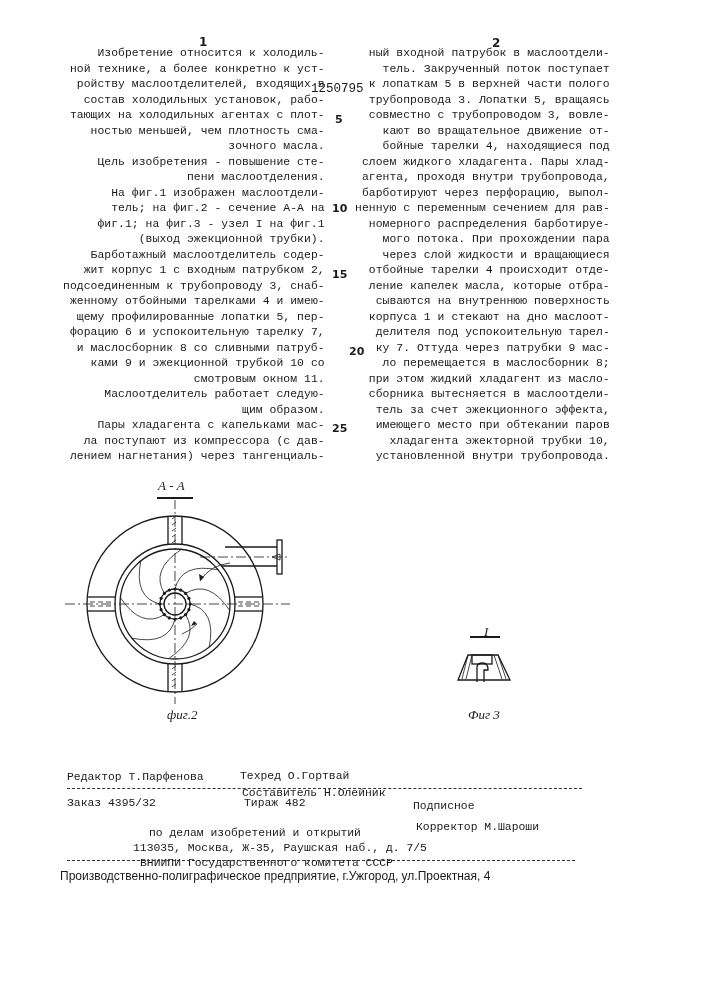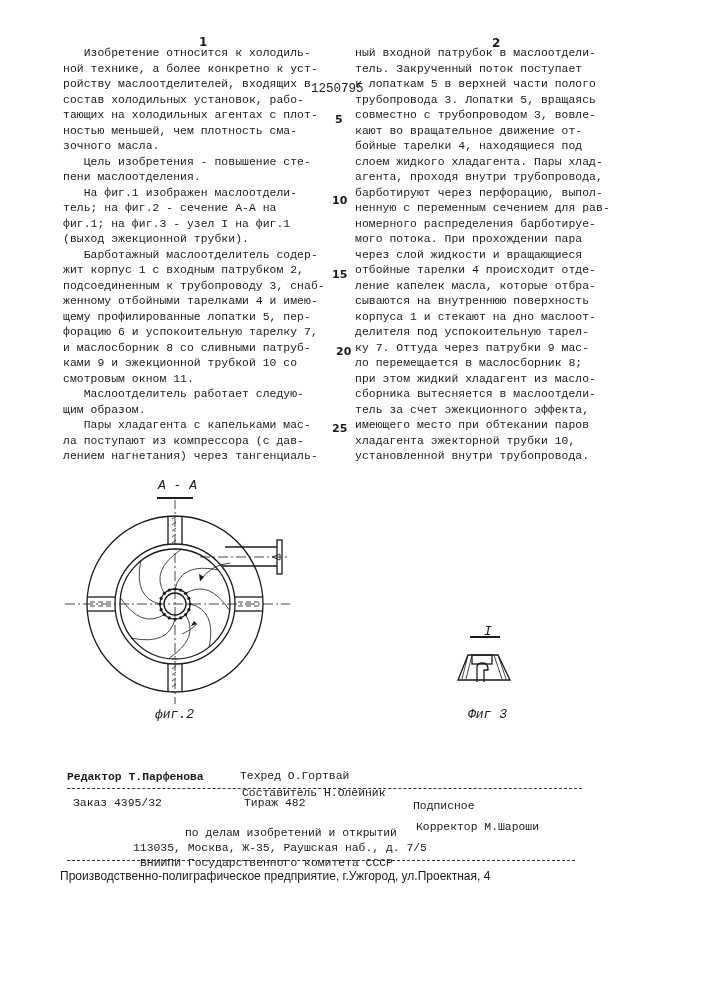--- a/index.html
+++ b/index.html
@@ -2,44 +2,44 @@
 <html><head>
 <meta charset="utf-8">
 <style>
   html, body { margin: 0; padding: 0; background: #ffffff; }
   body { width: 707px; height: 1000px; position: relative; overflow: hidden;
          font-family: "Liberation Mono", "DejaVu Sans Mono", monospace; color: #1a1a1a; }
   .abs { position: absolute; }
   .hdr { font-size: 12.5px; }
   .colnum { font-weight: bold; font-size: 12px; font-family: "DejaVu Sans", sans-serif; }
   .col { position: absolute; font-size: 11.4px; line-height: 15.5px; white-space: pre; letter-spacing: 0.05px; }
-  .col .ln { display: block; }
+  .col .ln { display: block; text-align: right; }
   .lnum { position: absolute; font-size: 11px; font-weight: bold; font-family: "DejaVu Sans", sans-serif; }
-  .figlabel { font-family: Liberation Mono, monospace; font-style: italic; font-size: 13px; }
+  .figlabel { font-family: Liberation Serif, serif; font-style: italic; font-size: 13px; }
   .foot { position: absolute; font-size: 11.4px; white-space: pre; }
   .dash { position: absolute; border-top: 1px dashed #333; height: 0; }
   svg .s { stroke: #1a1a1a; fill: none; stroke-width: 1.3; }
   svg .thin { stroke: #1a1a1a; fill: none; stroke-width: 0.8; }
   svg .dd { stroke: #1a1a1a; fill: none; stroke-width: 0.8; stroke-dasharray: 10 3 2 3; }
 </style>
 </head>
 <body>
 
 <div class="abs colnum" style="left:199px; top:35px;">1</div>
 <div class="abs hdr" style="left:311px; top:34px;margin-top:48px;">1250795</div>
 <div class="abs colnum" style="left:492px; top:36px;">2</div>
 
 <div class="col" style="left:63px; top:46px;" id="leftcol"><span class="ln">   Изобретение относится к холодиль-</span><span class="ln">ной технике, а более конкретно к уст-</span><span class="ln">ройству маслоотделителей, входящих в</span><span class="ln">состав холодильных установок, рабо-</span><span class="ln">тающих на холодильных агентах с плот-</span><span class="ln">ностью меньшей, чем плотность сма-</span><span class="ln">зочного масла.</span><span class="ln">   Цель изобретения - повышение сте-</span><span class="ln">пени маслоотделения.</span><span class="ln">   На фиг.1 изображен маслоотдели-</span><span class="ln">тель; на фиг.2 - сечение А-А на</span><span class="ln">фиг.1; на фиг.3 - узел I на фиг.1</span><span class="ln">(выход эжекционной трубки).</span><span class="ln">   Барботажный маслоотделитель содер-</span><span class="ln">жит корпус 1 с входным патрубком 2,</span><span class="ln">подсоединенным к трубопроводу 3, снаб-</span><span class="ln">женному отбойными тарелками 4 и имею-</span><span class="ln">щему профилированные лопатки 5, пер-</span><span class="ln">форацию 6 и успокоительную тарелку 7,</span><span class="ln">и маслосборник 8 со сливными патруб-</span><span class="ln">ками 9 и эжекционной трубкой 10 со</span><span class="ln">смотровым окном 11.</span><span class="ln">   Маслоотделитель работает следую-</span><span class="ln">щим образом.</span><span class="ln">   Пары хладагента с капельками мас-</span><span class="ln">ла поступают из компрессора (с дав-</span><span class="ln">лением нагнетания) через тангенциаль-</span></div>
 
 <div class="col" style="left:355px; top:46px;" id="rightcol"><span class="ln">ный входной патрубок в маслоотдели-</span><span class="ln">тель. Закрученный поток поступает</span><span class="ln">к лопаткам 5 в верхней части полого</span><span class="ln">трубопровода 3. Лопатки 5, вращаясь</span><span class="ln">совместно с трубопроводом 3, вовле-</span><span class="ln">кают во вращательное движение от-</span><span class="ln">бойные тарелки 4, находящиеся под</span><span class="ln">слоем жидкого хладагента. Пары хлад-</span><span class="ln">агента, проходя внутри трубопровода,</span><span class="ln">барботируют через перфорацию, выпол-</span><span class="ln">ненную с переменным сечением для рав-</span><span class="ln">номерного распределения барботируе-</span><span class="ln">мого потока. При прохождении пара</span><span class="ln">через слой жидкости и вращающиеся</span><span class="ln">отбойные тарелки 4 происходит отде-</span><span class="ln">ление капелек масла, которые отбра-</span><span class="ln">сываются на внутреннюю поверхность</span><span class="ln">корпуса 1 и стекают на дно маслоот-</span><span class="ln">делителя под успокоительную тарел-</span><span class="ln">ку 7. Оттуда через патрубки 9 мас-</span><span class="ln">ло перемещается в маслосборник 8;</span><span class="ln">при этом жидкий хладагент из масло-</span><span class="ln">сборника вытесняется в маслоотдели-</span><span class="ln">тель за счет эжекционного эффекта,</span><span class="ln">имеющего место при обтекании паров</span><span class="ln">хладагента эжекторной трубки 10,</span><span class="ln">установленной внутри трубопровода.</span></div>
 
 <div class="lnum" style="left:335px; top:113px;">5</div>
-<div class="lnum" style="left:332px; top:194px;">10</div>
+<div class="lnum" style="left:332px; top:202px;">10</div>
 <div class="lnum" style="left:332px; top:268px;">15</div>
-<div class="lnum" style="left:336px; top:345px;text-align:center;">20</div>
+<div class="lnum" style="left:349px; top:345px;text-align:center;">20</div>
 <div class="lnum" style="left:332px; top:422px;">25</div>
 
 <div class="abs figlabel" style="left:158px; top:478px;">А - А</div>
 <div class="abs" style="left:157px; top:497px; width:36px; border-top:2px solid #1a1a1a;"></div>
 
 <svg class="abs" style="left:60px; top:500px;" width="240" height="210" viewBox="0 0 240 210">
 
   <circle class="s" cx="115" cy="135" r="88" transform="translate(0,-31)"></circle>
   <g transform="translate(0,-31)">
 
@@ -109,37 +109,37 @@
       <line class="dd" x1="140" y1="88" x2="228" y2="88"></line>
       <path class="thin" d="M212 88 l8 -3 v6 z" fill="#1a1a1a"></path>
     </g>
 
     <path class="thin" d="M170 94 Q150 96 140 112"></path>
     <path d="M140 112 l-1 -7 l5 3 z" fill="#1a1a1a"></path>
     <path class="thin" d="M122 165 Q130 162 137 155"></path>
     <path d="M137 155 l-6 2 l3 -5 z" fill="#1a1a1a"></path>
   </g>
 </svg>
-<div class="abs figlabel" style="left:155px; top:707px;">фиг.2</div>
+<div class="abs figlabel" style="left:167px; top:707px;">фиг.2</div>
 
 <div class="abs figlabel" style="left:484px; top:624px;">I</div>
 <div class="abs" style="left:470px; top:636px; width:30px; border-top:2px solid #1a1a1a;"></div>
 <svg class="abs" style="left:450px; top:650px;" width="70" height="50" viewBox="0 0 70 50">
   <path class="s" d="M18 5 L48 5 L60 30 L8 30 Z"></path>
   <path class="thin" d="M18 5 L12 29 M22 5 L16 29 M44 5 L52 29 M48 5 L56 29"></path>
   <rect class="s" x="22" y="5" width="20" height="9"></rect>
   <path class="s" d="M27 32 L27 17 Q27 13 33 13 Q38 13 38 20 L34 20 L34 32"></path>
 </svg>
 <div class="abs figlabel" style="left:468px; top:707px;">Фиг 3</div>
 
 <div class="foot" style="left:242px; top:755px;margin-top:32px;">Составитель Н.Олейник</div>
-<div class="foot" style="left:67px; top:771px;font-weight:bold;">Редактор Т.Парфенова</div>
+<div class="foot" style="left:67px; top:771px;">Редактор Т.Парфенова</div>
 <div class="foot" style="left:240px; top:770px;text-align:right;">Техред О.Гортвай</div>
 <div class="foot" style="left:416px; top:821px;">Корректор М.Шароши</div>
 <div class="dash" style="left:67px; top:788px; width:515px;"></div>
-<div class="foot" style="left:67px; top:797px;margin-left:6px;">Заказ 4395/32</div>
+<div class="foot" style="left:67px; top:797px;">Заказ 4395/32</div>
 <div class="foot" style="left:244px; top:797px;">Тираж 482</div>
 <div class="foot" style="left:413px; top:800px;">Подписное</div>
 <div class="foot" style="left:140px; top:812px;margin-top:45px;">ВНИИПИ Государственного комитета СССР</div>
-<div class="foot" style="left:149px; top:827px;margin-left:36px;">по делам изобретений и открытий</div>
+<div class="foot" style="left:149px; top:827px;">по делам изобретений и открытий</div>
 <div class="foot" style="left:133px; top:842px;">113035, Москва, Ж-35, Раушская наб., д. 7/5</div>
 <div class="dash" style="left:67px; top:860px; width:508px;"></div>
 <div class="foot" style="left:60px; top:869px; font-family:'Liberation Sans Narrow','Liberation Sans',sans-serif; font-size:12px;">Производственно-полиграфическое предприятие, г.Ужгород, ул.Проектная, 4</div>
 
 </body></html>

